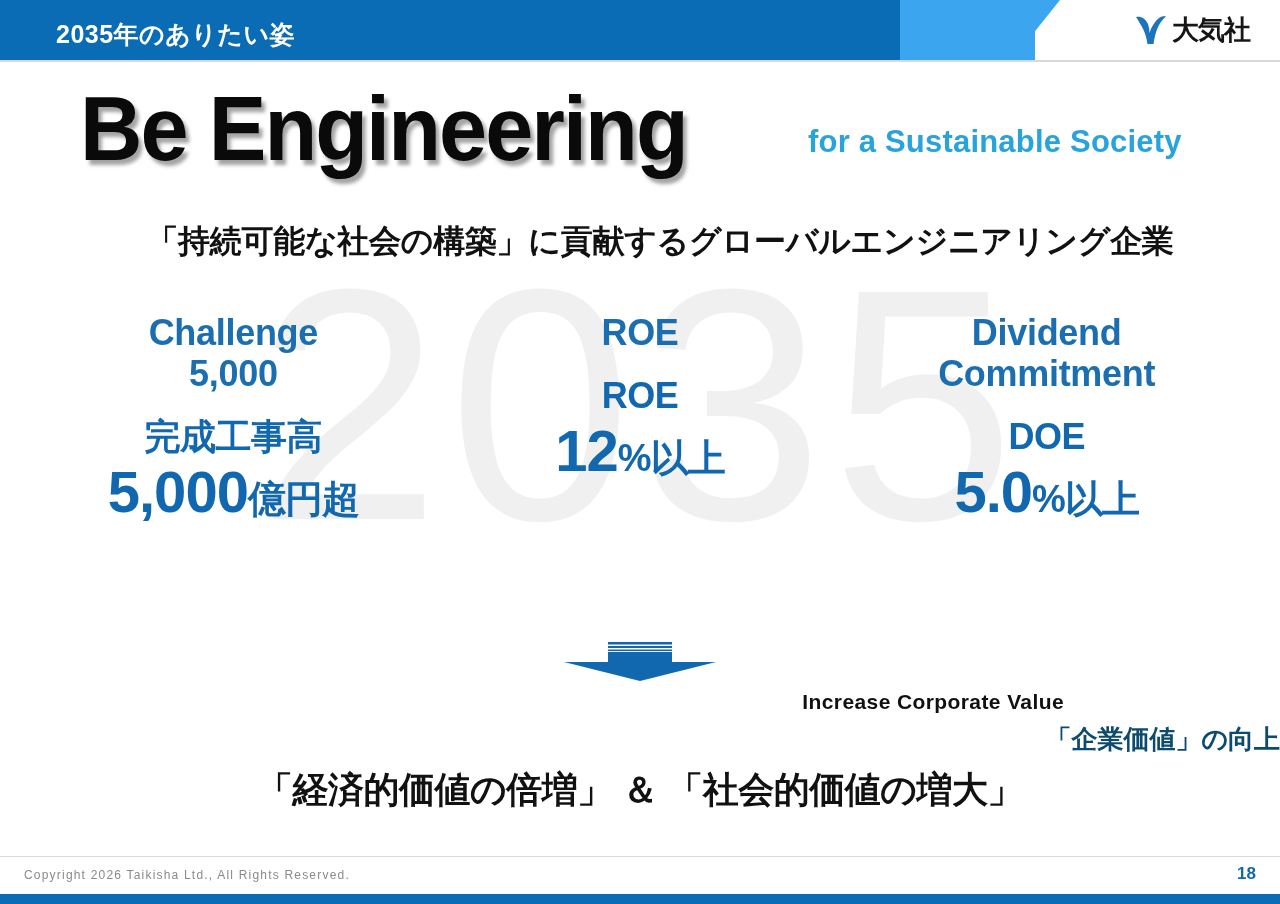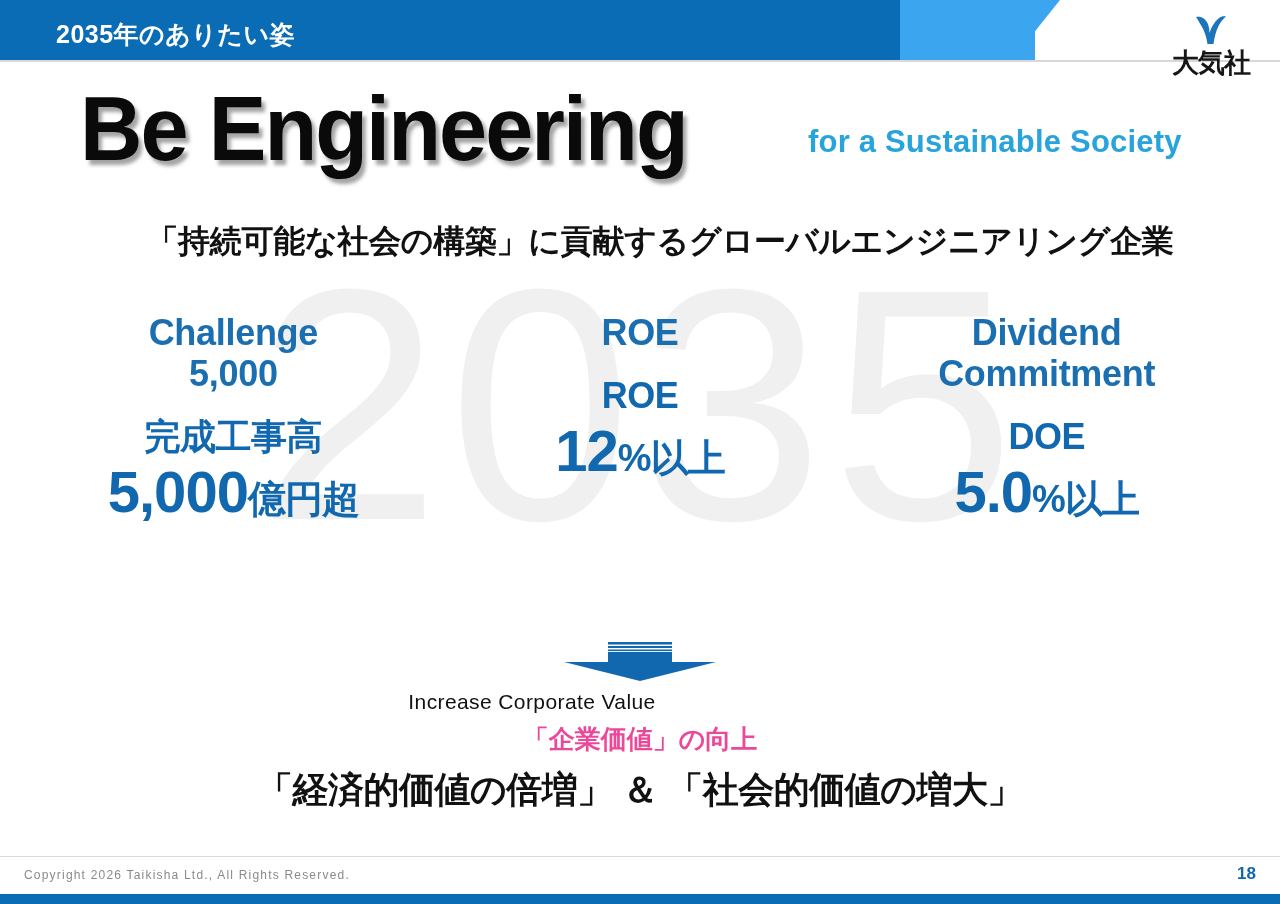--- a/index.html
+++ b/index.html
@@ -68,21 +68,20 @@
     white-space: nowrap;
   }
 
   
   #logo {
     position: absolute;
     right: 30px; top: 14px;
     display: flex;
     align-items: center;
     gap: 4px;
-    flex-direction: column;
   }
   #logo-mark {
     width: 34px;
     height: 32px;
     display: block;
   }
   #logo-text {
     font-size: 27px;
     font-weight: bold;
     color: #161616;
@@ -207,35 +206,35 @@
     display: inline-block;
     width: 220px;
     height: 42px;
   }
 
   
   #stmt-en {
     position: absolute;
     left: 0; top: 690px;
     width: 1064px;
-    text-align: center;
+    text-align: right;
     font-size: 21px;
-    font-weight: normal;
+    font-weight: bold;
     color: #111111;
     letter-spacing: 0.4px;
     z-index: 2;
   }
   #stmt-jp {
     position: absolute;
     left: 0; top: 722px;
     width: 1280px;
-    text-align: center;
+    text-align: right;
     font-size: 26px;
     font-weight: bold;
-    color: #ec4899;
+    color: #0c4a6e;
     letter-spacing: 0px;
     z-index: 2;
   }
   #stmt-big {
     position: absolute;
     left: 0; top: 766px;
     width: 1280px;
     text-align: center;
     font-size: 36px;
     font-weight: bold;

